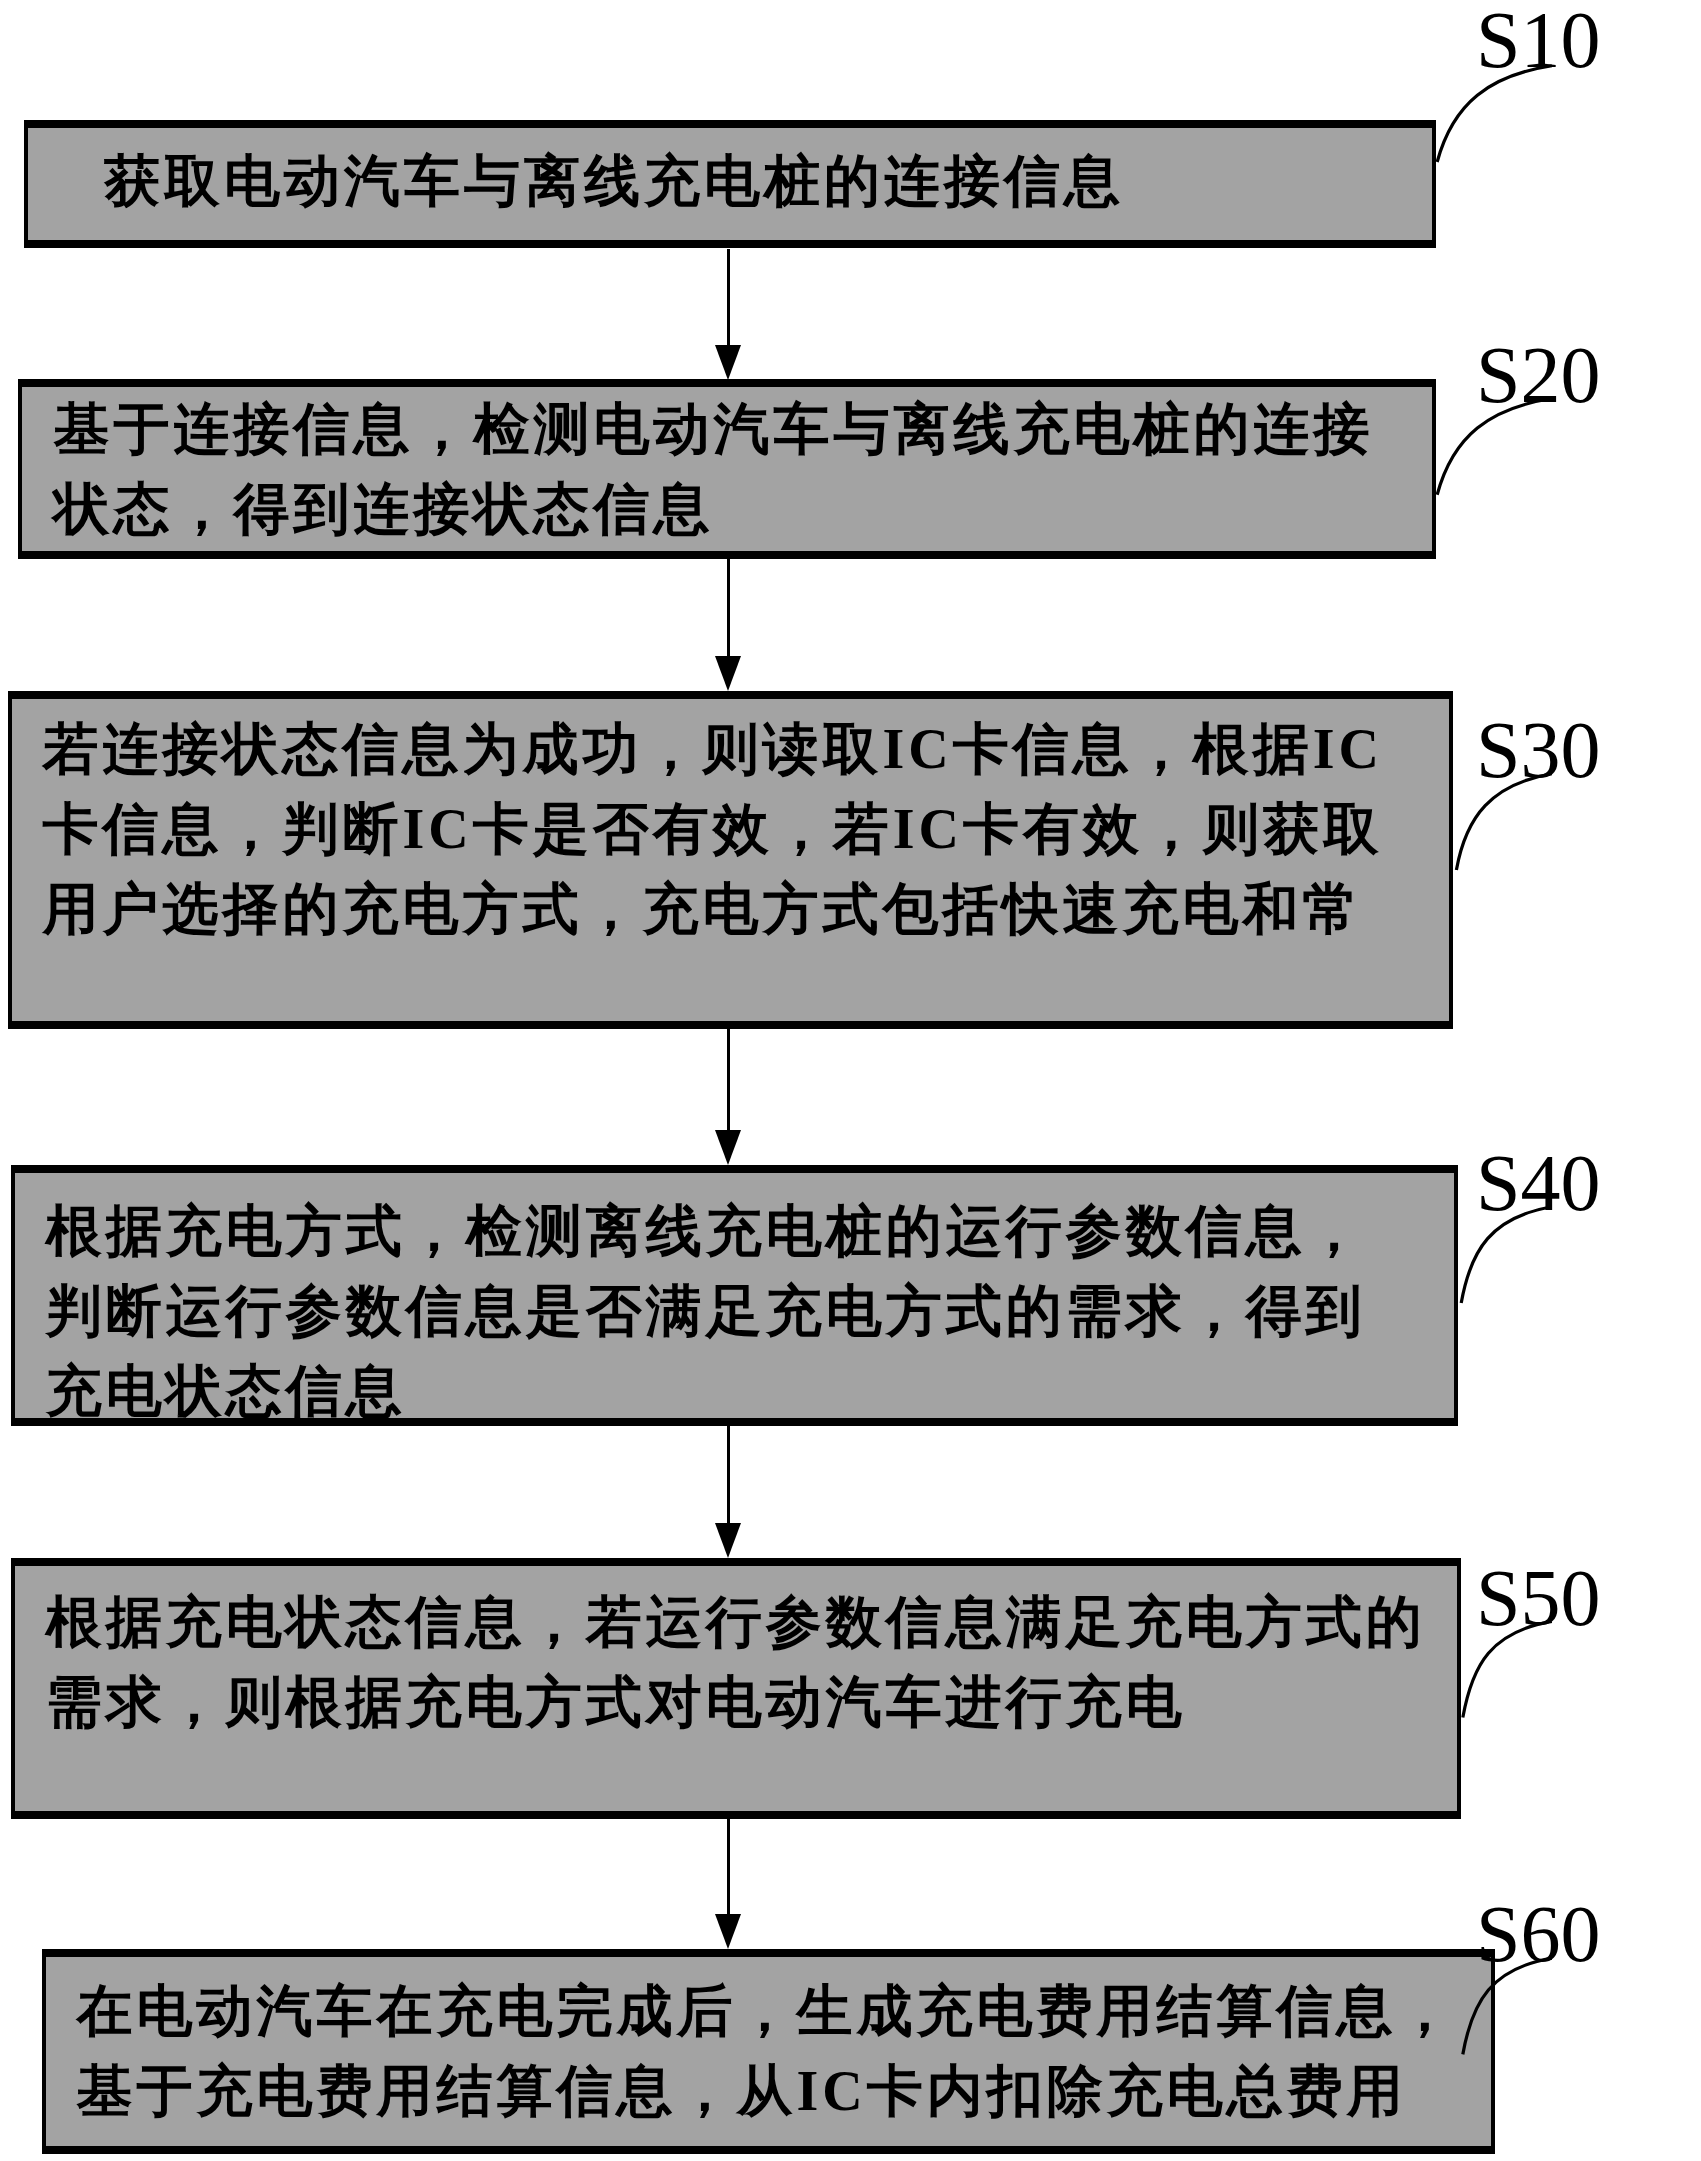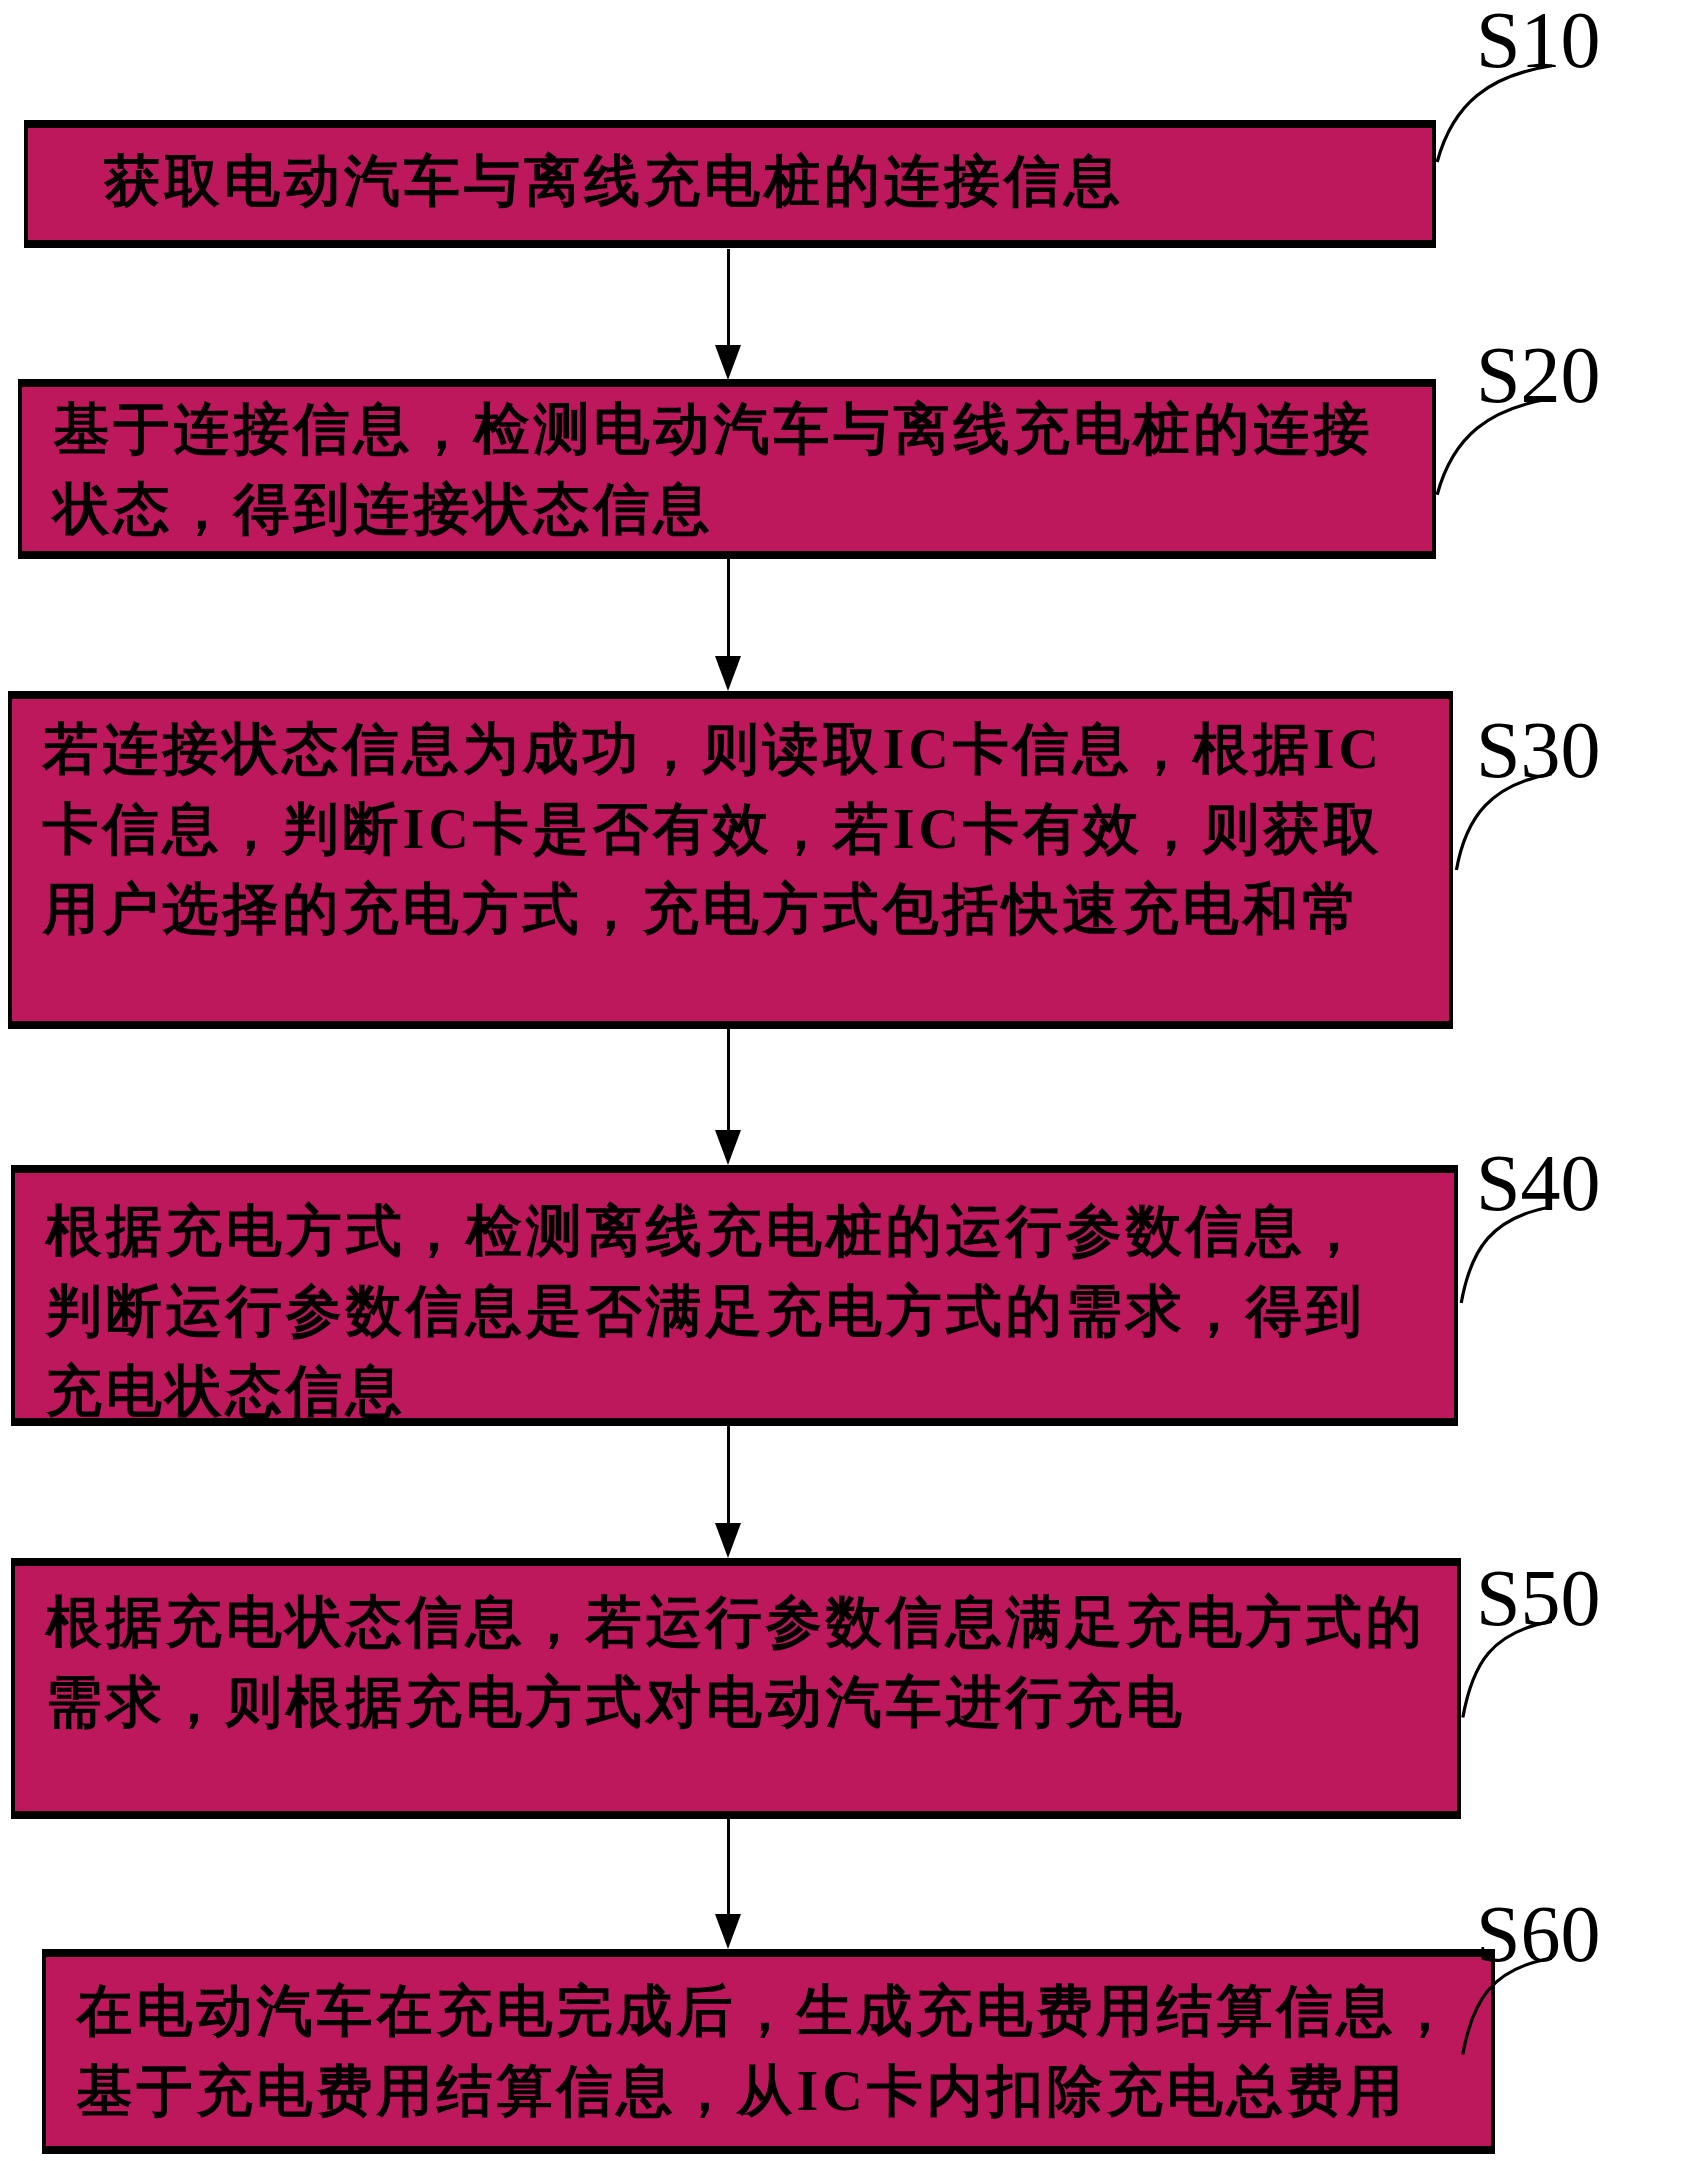--- a/index.html
+++ b/index.html
@@ -11,21 +11,21 @@
     position: relative;
     width: 1702px;
     height: 2161px;
     background: #ffffff;
     overflow: hidden;
     font-family: "Liberation Serif", "DejaVu Serif", serif;
   }
   .step-box {
     position: absolute;
     box-sizing: border-box;
-    background: #be185d;
+    background: #a3a3a3;
     border: 4.8px solid #000000;
     border-top-width: 8px;
     border-bottom-width: 8px;
   }
   .step-box .line {
     white-space: nowrap;
     height: 80px;
     line-height: 80px;
     font-size: 56px;
     font-weight: bold;

